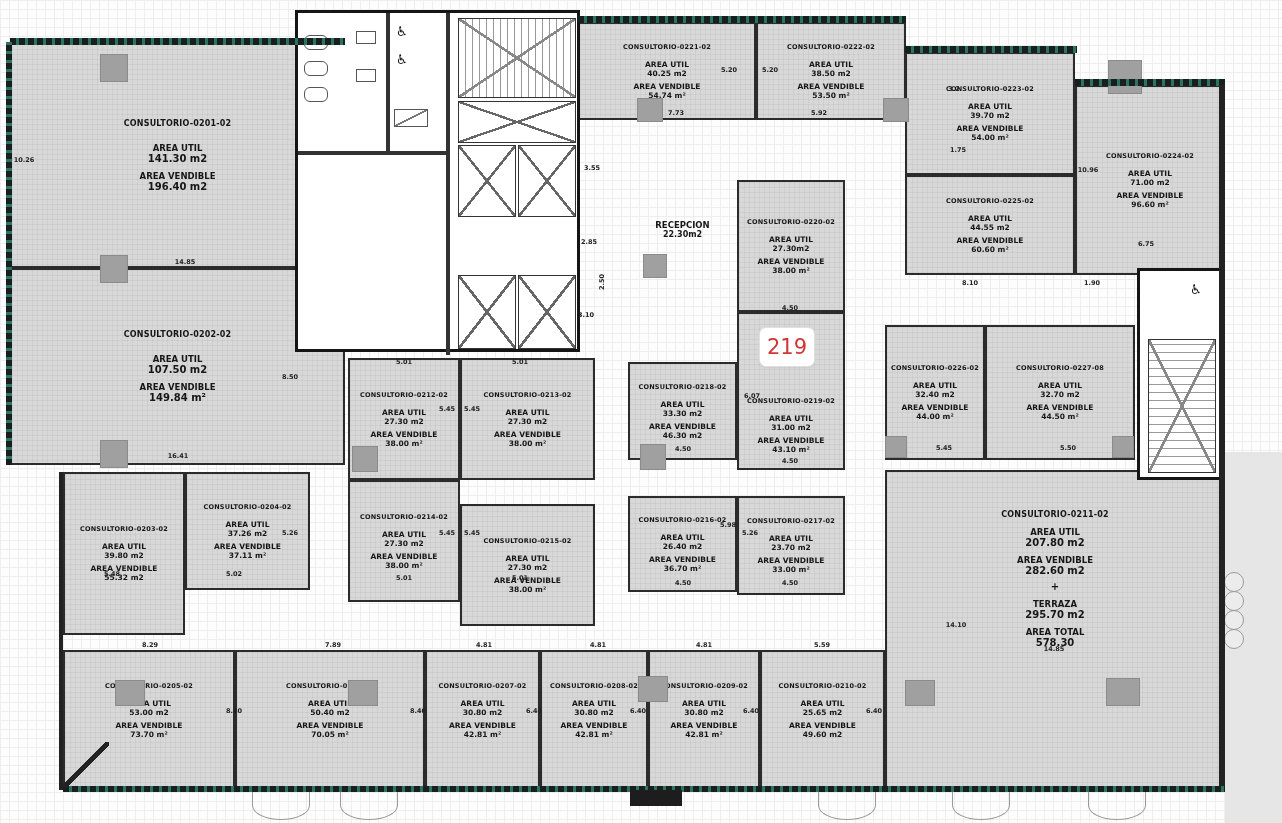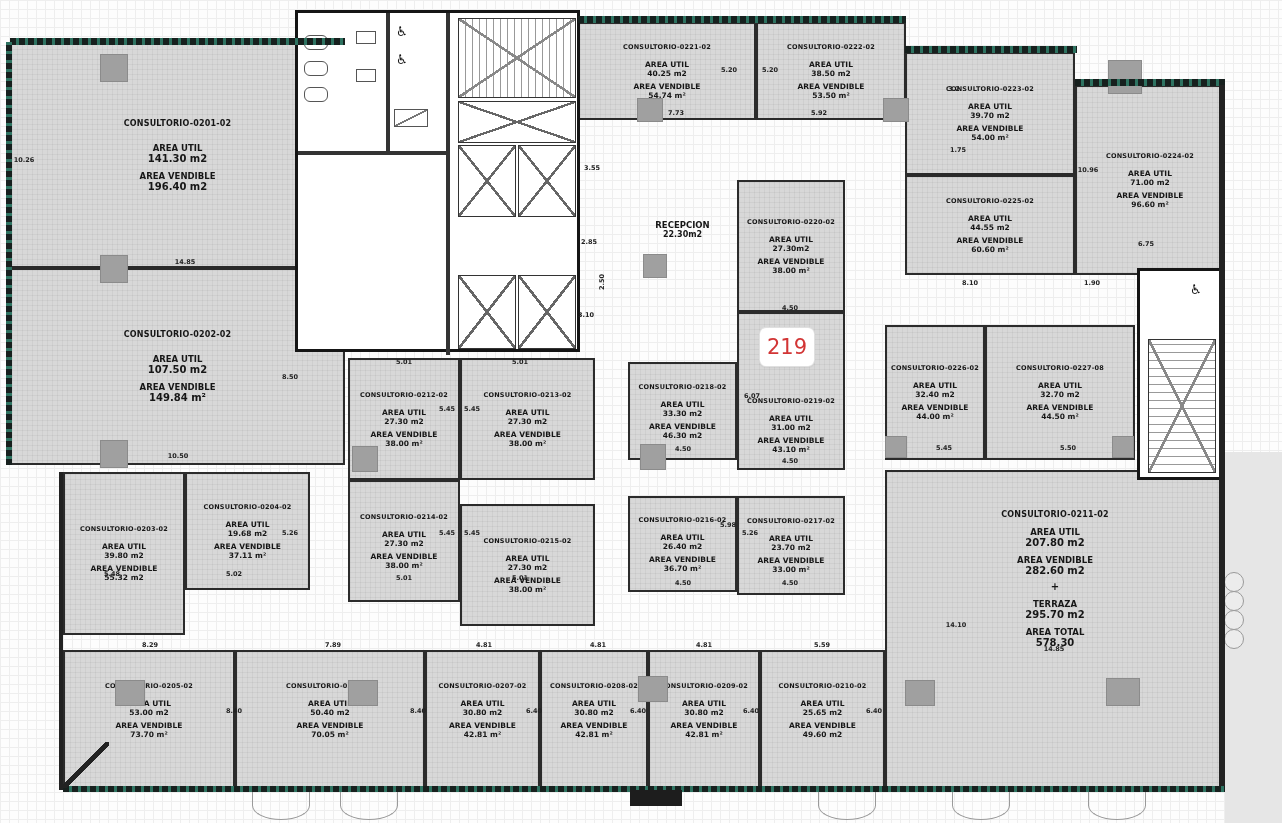--- a/index.html
+++ b/index.html
@@ -88,21 +88,21 @@
     <div class="rn">CONSULTORIO-0203-02</div>
     <div class="al">AREA UTIL</div>
     <div class="av">39.80 m2</div>
     <div class="al">AREA VENDIBLE</div>
     <div class="av">55.32 m2</div>
   </div>
 
   <div class="room" style="left:185px;top:472px;width:125px;height:118px">
     <div class="rn">CONSULTORIO-0204-02</div>
     <div class="al">AREA UTIL</div>
-    <div class="av">19.68 m2</div>
+    <div class="av">37.26 m2</div>
     <div class="al">AREA VENDIBLE</div>
     <div class="av">37.11 m²</div>
   </div>
 
   <div class="room topalign" style="left:63px;top:650px;width:172px;height:140px">
     <div class="rn">CONSULTORIO-0205-02</div>
     <div class="al">AREA UTIL</div>
     <div class="av">53.00 m2</div>
     <div class="al">AREA VENDIBLE</div>
     <div class="av">73.70 m²</div>
@@ -344,21 +344,21 @@
   <div class="col" style="left:1112px;top:436px;width:22px;height:22px"></div>
   <div class="col" style="left:115px;top:680px;width:30px;height:26px"></div>
   <div class="col" style="left:348px;top:680px;width:30px;height:26px"></div>
   <div class="col" style="left:638px;top:676px;width:30px;height:26px"></div>
   <div class="col" style="left:905px;top:680px;width:30px;height:26px"></div>
   <div class="col" style="left:1106px;top:678px;width:34px;height:28px"></div>
 
   <span class="dim" style="left:24px;top:160px">10.26</span>
   <span class="dim" style="left:185px;top:262px">14.85</span>
   <span class="dim" style="left:290px;top:377px">8.50</span>
-  <span class="dim" style="left:178px;top:456px">10.50</span>
+  <span class="dim" style="left:178px;top:456px">16.41</span>
   <span class="dim" style="left:112px;top:574px">5.48</span>
   <span class="dim" style="left:290px;top:533px">5.26</span>
   <span class="dim" style="left:234px;top:574px">5.02</span>
   <span class="dim" style="left:404px;top:362px">5.01</span>
   <span class="dim" style="left:520px;top:362px">5.01</span>
   <span class="dim" style="left:447px;top:409px">5.45</span>
   <span class="dim" style="left:472px;top:409px">5.45</span>
   <span class="dim" style="left:447px;top:533px">5.45</span>
   <span class="dim" style="left:472px;top:533px">5.45</span>
   <span class="dim" style="left:404px;top:578px">5.01</span>

